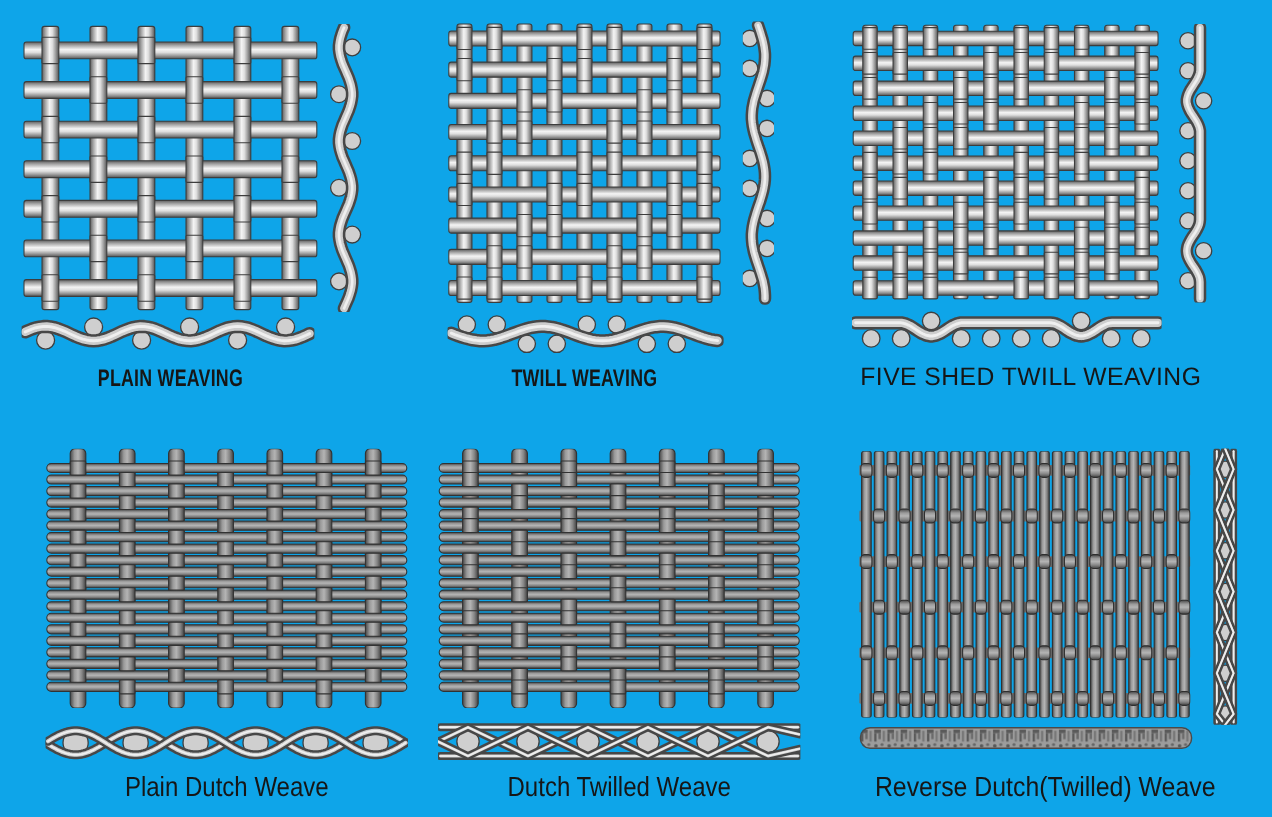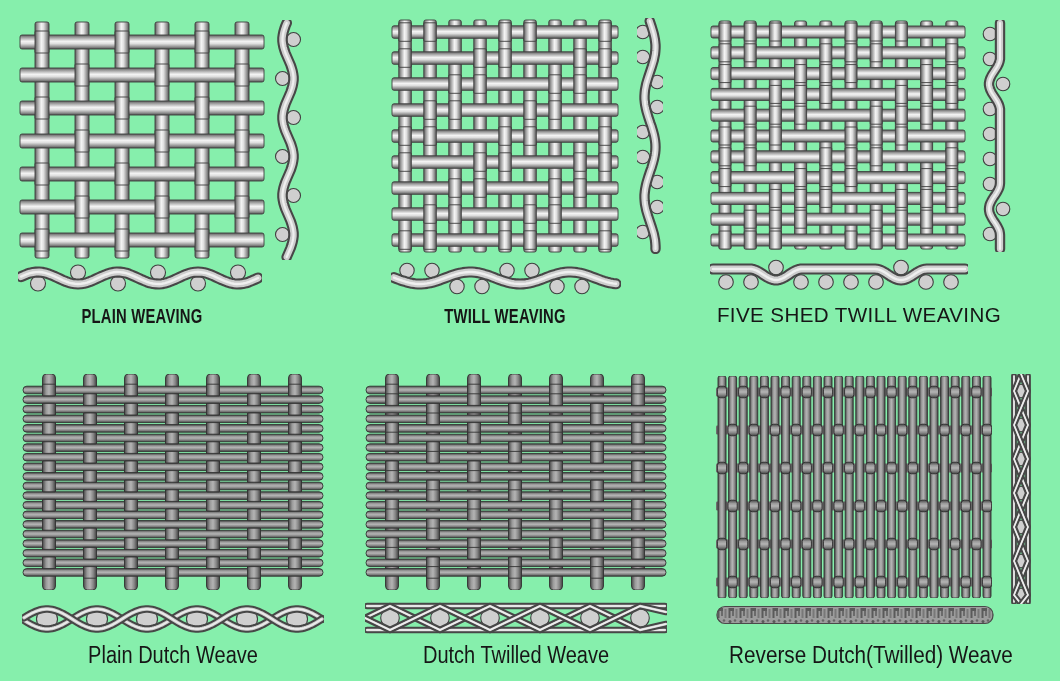--- a/index.html
+++ b/index.html
@@ -1,16 +1,16 @@
 <!DOCTYPE html>
 <html><head>
 <meta charset="utf-8">
 <style>
   html,body{margin:0;padding:0;background:#ffffff;}
-  .canvas{position:relative;width:1060px;height:681px;background:#86efac;overflow:hidden;
+  .canvas{position:relative;width:1060px;height:681px;background:#0ea5e9;overflow:hidden;
           font-family:"Liberation Sans",sans-serif;}
   .panel{position:absolute;margin:0;padding:0;}
   .vis{position:absolute;display:block;}
   .lbl{position:absolute;text-align:center;color:#161616;white-space:nowrap;
        font-family:"Liberation Sans",sans-serif;}
   .cond{font-weight:700;font-size:20px;letter-spacing:.3px;transform:scaleX(.74);transform-origin:center;}
   .wide{font-weight:400;font-size:21px;letter-spacing:.4px;transform:scaleX(.98);transform-origin:center;}
   .mixA{font-weight:400;font-size:23px;transform:scaleX(.87);transform-origin:center;}
   .mixB{font-weight:400;font-size:23px;transform:scaleX(.90);transform-origin:center;}
 </style>
@@ -92,21 +92,21 @@
         <circle cx="140.0" cy="11.5" r="7.5" fill="#cfcfcf" stroke="#3f3f3f" stroke-width="1.1"></circle>
         <circle cx="180.0" cy="22.5" r="7.5" fill="#cfcfcf" stroke="#3f3f3f" stroke-width="1.1"></circle>
         <circle cx="220.0" cy="11.5" r="7.5" fill="#cfcfcf" stroke="#3f3f3f" stroke-width="1.1"></circle>
         <path d="M3.0,15.6 L 6.0,14.3 L 9.0,13.1 L 12.0,12.1 L 15.0,11.5 L 18.0,11.1 L 21.0,11.0 L 24.0,11.3 L 27.0,11.9 L 30.0,12.8 L 33.0,13.9 L 36.0,15.1 L 39.0,16.5 L 42.0,17.9 L 45.0,19.3 L 48.0,20.5 L 51.0,21.6 L 54.0,22.3 L 57.0,22.8 L 60.0,23.0 L 63.0,22.8 L 66.0,22.3 L 69.0,21.6 L 72.0,20.5 L 75.0,19.3 L 78.0,17.9 L 81.0,16.5 L 84.0,15.1 L 87.0,13.9 L 90.0,12.8 L 93.0,11.9 L 96.0,11.3 L 99.0,11.0 L 102.0,11.1 L 105.0,11.5 L 108.0,12.1 L 111.0,13.1 L 114.0,14.3 L 117.0,15.6 L 120.0,17.0 L 123.0,18.4 L 126.0,19.7 L 129.0,20.9 L 132.0,21.9 L 135.0,22.5 L 138.0,22.9 L 141.0,23.0 L 144.0,22.7 L 147.0,22.1 L 150.0,21.2 L 153.0,20.1 L 156.0,18.9 L 159.0,17.5 L 162.0,16.1 L 165.0,14.7 L 168.0,13.5 L 171.0,12.4 L 174.0,11.7 L 177.0,11.2 L 180.0,11.0 L 183.0,11.2 L 186.0,11.7 L 189.0,12.4 L 192.0,13.5 L 195.0,14.7 L 198.0,16.1 L 201.0,17.5 L 204.0,18.9 L 207.0,20.1 L 210.0,21.2 L 213.0,22.1 L 216.0,22.7 L 219.0,23.0 L 222.0,22.9 L 225.0,22.5 L 228.0,21.9 L 231.0,20.9 L 234.0,19.7 L 237.0,18.4 L 240.0,17.0" fill="none" stroke="#474747" stroke-width="11.1" stroke-linecap="round" stroke-linejoin="round"></path>
         <path d="M3.0,15.6 L 6.0,14.3 L 9.0,13.1 L 12.0,12.1 L 15.0,11.5 L 18.0,11.1 L 21.0,11.0 L 24.0,11.3 L 27.0,11.9 L 30.0,12.8 L 33.0,13.9 L 36.0,15.1 L 39.0,16.5 L 42.0,17.9 L 45.0,19.3 L 48.0,20.5 L 51.0,21.6 L 54.0,22.3 L 57.0,22.8 L 60.0,23.0 L 63.0,22.8 L 66.0,22.3 L 69.0,21.6 L 72.0,20.5 L 75.0,19.3 L 78.0,17.9 L 81.0,16.5 L 84.0,15.1 L 87.0,13.9 L 90.0,12.8 L 93.0,11.9 L 96.0,11.3 L 99.0,11.0 L 102.0,11.1 L 105.0,11.5 L 108.0,12.1 L 111.0,13.1 L 114.0,14.3 L 117.0,15.6 L 120.0,17.0 L 123.0,18.4 L 126.0,19.7 L 129.0,20.9 L 132.0,21.9 L 135.0,22.5 L 138.0,22.9 L 141.0,23.0 L 144.0,22.7 L 147.0,22.1 L 150.0,21.2 L 153.0,20.1 L 156.0,18.9 L 159.0,17.5 L 162.0,16.1 L 165.0,14.7 L 168.0,13.5 L 171.0,12.4 L 174.0,11.7 L 177.0,11.2 L 180.0,11.0 L 183.0,11.2 L 186.0,11.7 L 189.0,12.4 L 192.0,13.5 L 195.0,14.7 L 198.0,16.1 L 201.0,17.5 L 204.0,18.9 L 207.0,20.1 L 210.0,21.2 L 213.0,22.1 L 216.0,22.7 L 219.0,23.0 L 222.0,22.9 L 225.0,22.5 L 228.0,21.9 L 231.0,20.9 L 234.0,19.7 L 237.0,18.4 L 240.0,17.0" fill="none" stroke="#cdcdcd" stroke-width="6.9" stroke-linecap="round" stroke-linejoin="round"></path>
         <path d="M3.0,15.6 L 6.0,14.3 L 9.0,13.1 L 12.0,12.1 L 15.0,11.5 L 18.0,11.1 L 21.0,11.0 L 24.0,11.3 L 27.0,11.9 L 30.0,12.8 L 33.0,13.9 L 36.0,15.1 L 39.0,16.5 L 42.0,17.9 L 45.0,19.3 L 48.0,20.5 L 51.0,21.6 L 54.0,22.3 L 57.0,22.8 L 60.0,23.0 L 63.0,22.8 L 66.0,22.3 L 69.0,21.6 L 72.0,20.5 L 75.0,19.3 L 78.0,17.9 L 81.0,16.5 L 84.0,15.1 L 87.0,13.9 L 90.0,12.8 L 93.0,11.9 L 96.0,11.3 L 99.0,11.0 L 102.0,11.1 L 105.0,11.5 L 108.0,12.1 L 111.0,13.1 L 114.0,14.3 L 117.0,15.6 L 120.0,17.0 L 123.0,18.4 L 126.0,19.7 L 129.0,20.9 L 132.0,21.9 L 135.0,22.5 L 138.0,22.9 L 141.0,23.0 L 144.0,22.7 L 147.0,22.1 L 150.0,21.2 L 153.0,20.1 L 156.0,18.9 L 159.0,17.5 L 162.0,16.1 L 165.0,14.7 L 168.0,13.5 L 171.0,12.4 L 174.0,11.7 L 177.0,11.2 L 180.0,11.0 L 183.0,11.2 L 186.0,11.7 L 189.0,12.4 L 192.0,13.5 L 195.0,14.7 L 198.0,16.1 L 201.0,17.5 L 204.0,18.9 L 207.0,20.1 L 210.0,21.2 L 213.0,22.1 L 216.0,22.7 L 219.0,23.0 L 222.0,22.9 L 225.0,22.5 L 228.0,21.9 L 231.0,20.9 L 234.0,19.7 L 237.0,18.4 L 240.0,17.0" fill="none" stroke="#efefef" stroke-width="2.4" stroke-linecap="round" stroke-linejoin="round"></path>
       </svg>
     <figcaption class="lbl cond" style="left:18px;top:305px;width:248px;">PLAIN WEAVING</figcaption>
   </figure>
 
-  <figure class="panel" style="left:368px;top:0;width:310px;height:340px;">
+  <figure class="panel" style="left:350px;top:0;width:310px;height:340px;">
     <svg class="vis" id="m1" style="left:23px;top:18px;" width="228" height="236" viewBox="0 0 228 236">
         <defs>
           <linearGradient id="twv" x1="0" y1="0" x2="1" y2="0">
             <stop offset="0" stop-color="#5e5e5e"></stop>
             <stop offset="0.2" stop-color="#a6a6a6"></stop>
             <stop offset="0.45" stop-color="#f4f4f4"></stop>
             <stop offset="0.62" stop-color="#dedede"></stop>
             <stop offset="0.82" stop-color="#9a9a9a"></stop>
             <stop offset="1" stop-color="#565656"></stop>
           </linearGradient>
@@ -342,21 +342,21 @@
         <circle cx="191.0" cy="9.5" r="7.3" fill="#cfcfcf" stroke="#3f3f3f" stroke-width="1.1"></circle>
         <circle cx="216.0" cy="24.0" r="7.3" fill="#cfcfcf" stroke="#3f3f3f" stroke-width="1.1"></circle>
         <circle cx="241.0" cy="24.0" r="7.3" fill="#cfcfcf" stroke="#3f3f3f" stroke-width="1.1"></circle>
         <path d="M3.0,11.0 L 5.0,11.0 L 7.0,11.0 L 9.0,11.0 L 11.0,11.0 L 13.0,11.0 L 15.0,11.0 L 17.0,11.0 L 19.0,11.0 L 21.0,11.0 L 23.0,11.0 L 25.0,11.0 L 27.0,11.0 L 29.0,11.0 L 31.0,11.0 L 33.0,11.0 L 35.0,11.0 L 37.0,11.0 L 39.0,11.0 L 41.0,11.0 L 43.0,11.4 L 45.0,12.0 L 47.0,12.9 L 49.0,13.9 L 51.0,15.2 L 53.0,16.5 L 55.0,17.8 L 57.0,19.1 L 59.0,20.1 L 61.0,21.0 L 63.0,21.6 L 65.0,22.0 L 67.0,22.0 L 69.0,21.6 L 71.0,21.0 L 73.0,20.1 L 75.0,19.1 L 77.0,17.8 L 79.0,16.5 L 81.0,15.2 L 83.0,13.9 L 85.0,12.9 L 87.0,12.0 L 89.0,11.4 L 91.0,11.0 L 93.0,11.0 L 95.0,11.0 L 97.0,11.0 L 99.0,11.0 L 101.0,11.0 L 103.0,11.0 L 105.0,11.0 L 107.0,11.0 L 109.0,11.0 L 111.0,11.0 L 113.0,11.0 L 115.0,11.0 L 117.0,11.0 L 119.0,11.0 L 121.0,11.0 L 123.0,11.0 L 125.0,11.0 L 127.0,11.0 L 129.0,11.0 L 131.0,11.0 L 133.0,11.0 L 135.0,11.0 L 137.0,11.0 L 139.0,11.0 L 141.0,11.0 L 143.0,11.0 L 145.0,11.0 L 147.0,11.0 L 149.0,11.0 L 151.0,11.0 L 153.0,11.0 L 155.0,11.0 L 157.0,11.0 L 159.0,11.0 L 161.0,11.0 L 163.0,11.0 L 165.0,11.0 L 167.0,11.2 L 169.0,11.6 L 171.0,12.4 L 173.0,13.4 L 175.0,14.5 L 177.0,15.8 L 179.0,17.2 L 181.0,18.5 L 183.0,19.6 L 185.0,20.6 L 187.0,21.4 L 189.0,21.8 L 191.0,22.0 L 193.0,21.8 L 195.0,21.4 L 197.0,20.6 L 199.0,19.6 L 201.0,18.5 L 203.0,17.2 L 205.0,15.8 L 207.0,14.5 L 209.0,13.4 L 211.0,12.4 L 213.0,11.6 L 215.0,11.2 L 217.0,11.0 L 219.0,11.0 L 221.0,11.0 L 223.0,11.0 L 225.0,11.0 L 227.0,11.0 L 229.0,11.0 L 231.0,11.0 L 233.0,11.0 L 235.0,11.0 L 237.0,11.0 L 239.0,11.0 L 241.0,11.0 L 243.0,11.0 L 245.0,11.0 L 247.0,11.0 L 249.0,11.0 L 251.0,11.0 L 253.0,11.0 L 255.0,11.0" fill="none" stroke="#474747" stroke-width="11.1" stroke-linecap="round" stroke-linejoin="round"></path>
         <path d="M3.0,11.0 L 5.0,11.0 L 7.0,11.0 L 9.0,11.0 L 11.0,11.0 L 13.0,11.0 L 15.0,11.0 L 17.0,11.0 L 19.0,11.0 L 21.0,11.0 L 23.0,11.0 L 25.0,11.0 L 27.0,11.0 L 29.0,11.0 L 31.0,11.0 L 33.0,11.0 L 35.0,11.0 L 37.0,11.0 L 39.0,11.0 L 41.0,11.0 L 43.0,11.4 L 45.0,12.0 L 47.0,12.9 L 49.0,13.9 L 51.0,15.2 L 53.0,16.5 L 55.0,17.8 L 57.0,19.1 L 59.0,20.1 L 61.0,21.0 L 63.0,21.6 L 65.0,22.0 L 67.0,22.0 L 69.0,21.6 L 71.0,21.0 L 73.0,20.1 L 75.0,19.1 L 77.0,17.8 L 79.0,16.5 L 81.0,15.2 L 83.0,13.9 L 85.0,12.9 L 87.0,12.0 L 89.0,11.4 L 91.0,11.0 L 93.0,11.0 L 95.0,11.0 L 97.0,11.0 L 99.0,11.0 L 101.0,11.0 L 103.0,11.0 L 105.0,11.0 L 107.0,11.0 L 109.0,11.0 L 111.0,11.0 L 113.0,11.0 L 115.0,11.0 L 117.0,11.0 L 119.0,11.0 L 121.0,11.0 L 123.0,11.0 L 125.0,11.0 L 127.0,11.0 L 129.0,11.0 L 131.0,11.0 L 133.0,11.0 L 135.0,11.0 L 137.0,11.0 L 139.0,11.0 L 141.0,11.0 L 143.0,11.0 L 145.0,11.0 L 147.0,11.0 L 149.0,11.0 L 151.0,11.0 L 153.0,11.0 L 155.0,11.0 L 157.0,11.0 L 159.0,11.0 L 161.0,11.0 L 163.0,11.0 L 165.0,11.0 L 167.0,11.2 L 169.0,11.6 L 171.0,12.4 L 173.0,13.4 L 175.0,14.5 L 177.0,15.8 L 179.0,17.2 L 181.0,18.5 L 183.0,19.6 L 185.0,20.6 L 187.0,21.4 L 189.0,21.8 L 191.0,22.0 L 193.0,21.8 L 195.0,21.4 L 197.0,20.6 L 199.0,19.6 L 201.0,18.5 L 203.0,17.2 L 205.0,15.8 L 207.0,14.5 L 209.0,13.4 L 211.0,12.4 L 213.0,11.6 L 215.0,11.2 L 217.0,11.0 L 219.0,11.0 L 221.0,11.0 L 223.0,11.0 L 225.0,11.0 L 227.0,11.0 L 229.0,11.0 L 231.0,11.0 L 233.0,11.0 L 235.0,11.0 L 237.0,11.0 L 239.0,11.0 L 241.0,11.0 L 243.0,11.0 L 245.0,11.0 L 247.0,11.0 L 249.0,11.0 L 251.0,11.0 L 253.0,11.0 L 255.0,11.0" fill="none" stroke="#cdcdcd" stroke-width="6.9" stroke-linecap="round" stroke-linejoin="round"></path>
         <path d="M3.0,11.0 L 5.0,11.0 L 7.0,11.0 L 9.0,11.0 L 11.0,11.0 L 13.0,11.0 L 15.0,11.0 L 17.0,11.0 L 19.0,11.0 L 21.0,11.0 L 23.0,11.0 L 25.0,11.0 L 27.0,11.0 L 29.0,11.0 L 31.0,11.0 L 33.0,11.0 L 35.0,11.0 L 37.0,11.0 L 39.0,11.0 L 41.0,11.0 L 43.0,11.4 L 45.0,12.0 L 47.0,12.9 L 49.0,13.9 L 51.0,15.2 L 53.0,16.5 L 55.0,17.8 L 57.0,19.1 L 59.0,20.1 L 61.0,21.0 L 63.0,21.6 L 65.0,22.0 L 67.0,22.0 L 69.0,21.6 L 71.0,21.0 L 73.0,20.1 L 75.0,19.1 L 77.0,17.8 L 79.0,16.5 L 81.0,15.2 L 83.0,13.9 L 85.0,12.9 L 87.0,12.0 L 89.0,11.4 L 91.0,11.0 L 93.0,11.0 L 95.0,11.0 L 97.0,11.0 L 99.0,11.0 L 101.0,11.0 L 103.0,11.0 L 105.0,11.0 L 107.0,11.0 L 109.0,11.0 L 111.0,11.0 L 113.0,11.0 L 115.0,11.0 L 117.0,11.0 L 119.0,11.0 L 121.0,11.0 L 123.0,11.0 L 125.0,11.0 L 127.0,11.0 L 129.0,11.0 L 131.0,11.0 L 133.0,11.0 L 135.0,11.0 L 137.0,11.0 L 139.0,11.0 L 141.0,11.0 L 143.0,11.0 L 145.0,11.0 L 147.0,11.0 L 149.0,11.0 L 151.0,11.0 L 153.0,11.0 L 155.0,11.0 L 157.0,11.0 L 159.0,11.0 L 161.0,11.0 L 163.0,11.0 L 165.0,11.0 L 167.0,11.2 L 169.0,11.6 L 171.0,12.4 L 173.0,13.4 L 175.0,14.5 L 177.0,15.8 L 179.0,17.2 L 181.0,18.5 L 183.0,19.6 L 185.0,20.6 L 187.0,21.4 L 189.0,21.8 L 191.0,22.0 L 193.0,21.8 L 195.0,21.4 L 197.0,20.6 L 199.0,19.6 L 201.0,18.5 L 203.0,17.2 L 205.0,15.8 L 207.0,14.5 L 209.0,13.4 L 211.0,12.4 L 213.0,11.6 L 215.0,11.2 L 217.0,11.0 L 219.0,11.0 L 221.0,11.0 L 223.0,11.0 L 225.0,11.0 L 227.0,11.0 L 229.0,11.0 L 231.0,11.0 L 233.0,11.0 L 235.0,11.0 L 237.0,11.0 L 239.0,11.0 L 241.0,11.0 L 243.0,11.0 L 245.0,11.0 L 247.0,11.0 L 249.0,11.0 L 251.0,11.0 L 253.0,11.0 L 255.0,11.0" fill="none" stroke="#efefef" stroke-width="2.4" stroke-linecap="round" stroke-linejoin="round"></path>
       </svg>
     <figcaption class="lbl wide" style="left:13px;top:303px;width:300px;">FIVE SHED TWILL WEAVING</figcaption>
   </figure>
 
-  <figure class="panel" style="left:0;top:360px;width:340px;height:320px;">
+  <figure class="panel" style="left:16px;top:360px;width:340px;height:320px;">
     <svg class="vis" id="m3" style="left:22px;top:14px;" width="302" height="216" viewBox="0 0 302 216">
         <defs>
           <linearGradient id="pdv" x1="0" y1="0" x2="1" y2="0">
             <stop offset="0" stop-color="#474747"></stop>
             <stop offset="0.28" stop-color="#9a9a9a"></stop>
             <stop offset="0.5" stop-color="#b4b4b4"></stop>
             <stop offset="0.75" stop-color="#868686"></stop>
             <stop offset="1" stop-color="#424242"></stop>
           </linearGradient>
           <linearGradient id="pdh" x1="0" y1="0" x2="0" y2="1">

